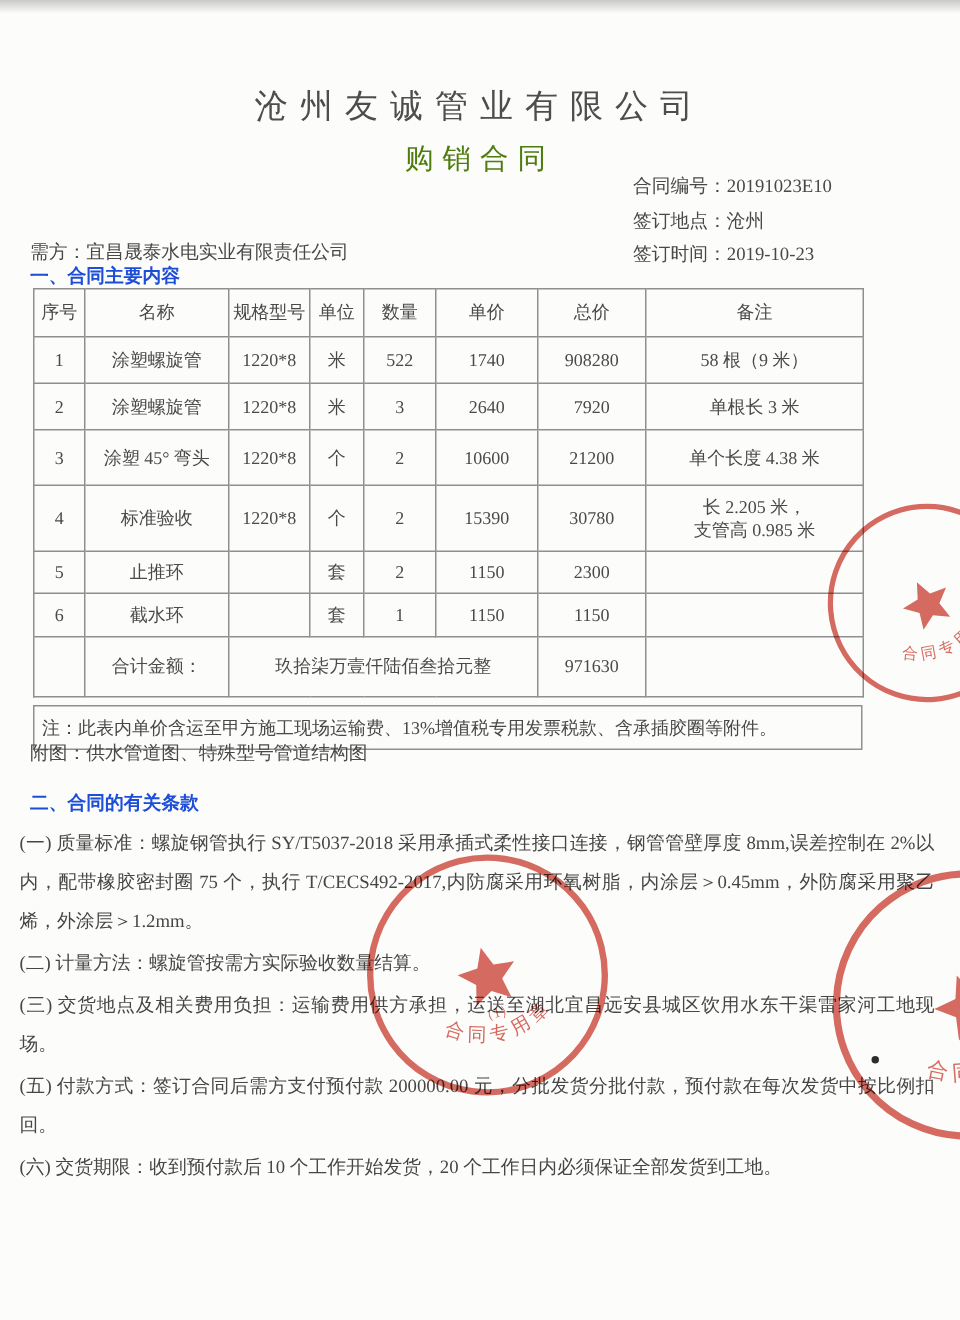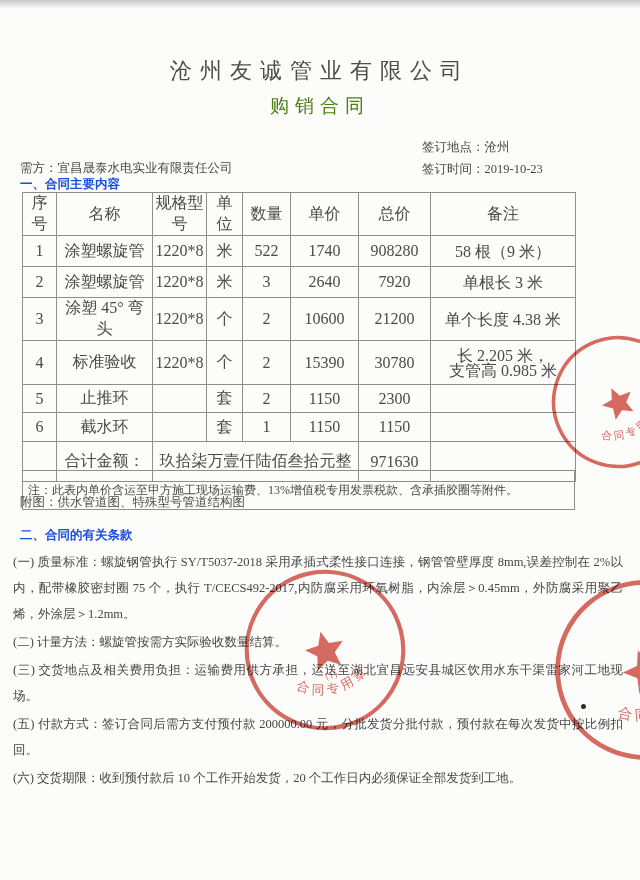--- a/index.html
+++ b/index.html
@@ -24,27 +24,27 @@
   .m-place    { left:422px; top:139px; }
   .m-date     { left:422px; top:161px; }
 
   .sec-heading { position:absolute; font-size:12.5px; font-weight:600; color:#1d4ed8; }
   .h-sec1 { left:20px; top:176px; }
   .h-sec2 { left:20px; top:527px; }
   .attachment { position:absolute; left:20px; top:494px; font-size:12.5px; }
 
   .tbl-wrap { position:absolute; left:22px; top:192px; width:553px; }
   table.goods { border-collapse:collapse; width:100%; table-layout:fixed;
-    font-size:16px; color:#4a4a4a; }
+    font-size:12px; color:#4a4a4a; }
   table.goods th, table.goods td {
     border:1px solid #8f8f8f; text-align:center; vertical-align:middle;
     font-weight:normal; padding:0 2px; overflow:hidden; }
   td.remark { white-space:pre-line; line-height:15px; }
 
-  .note-box { position:absolute; left:22px; top:470px; width:553px; height:40px;
+  .note-box { position:absolute; left:22px; top:470px; width:553px; height:30px;
     border:1px solid #8f8f8f; box-sizing:border-box; font-size:12px;
     display:flex; align-items:center; padding:0 5px; white-space:nowrap; }
 
   .clauses { position:absolute; left:13px; top:549px; width:610px;
     font-size:12.5px; line-height:26px; color:#464646; }
   .clause { margin:0 0 2px 0; text-align:justify; }
   .clause.hang { padding-left:37px; text-indent:-37px; }
 
   .stamp { position:absolute; pointer-events:none; opacity:0.82; mix-blend-mode:multiply; }
   .stamp-a { left:548px; top:332px; transform:rotate(-26deg); }
@@ -58,20 +58,21 @@
 </head>
 <body>
 
 <div class="page">
   <div class="top-shade"></div>
 
   <div class="doc-title">沧州友诚管业有限公司</div>
   <div class="doc-subtitle">购销合同</div>
 
   <div class="meta m-buyer">需方：宜昌晟泰水电实业有限责任公司</div>
+  <div class="meta m-no">合同编号：20191023E10</div>
   <div class="meta m-place">签订地点：沧州</div>
   <div class="meta m-date">签订时间：2019-10-23</div>
 
   <div class="sec-heading h-sec1">一、合同主要内容</div>
 
   <div class="tbl-wrap">
     <table class="goods">
       <colgroup>
         <col style="width:34px">
           <col style="width:96px">

